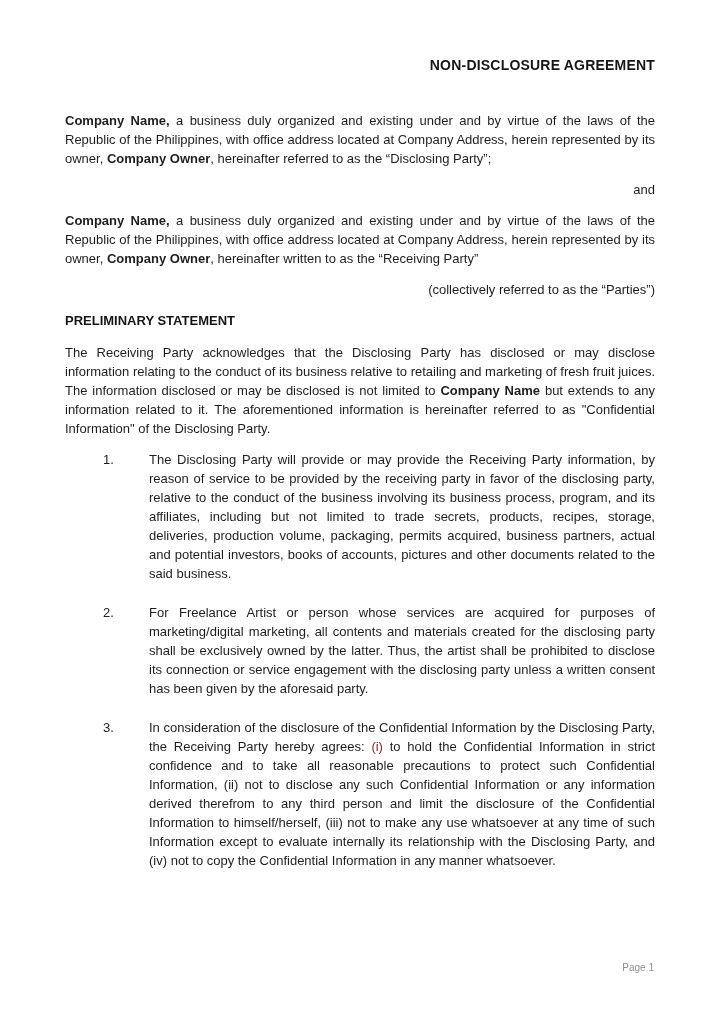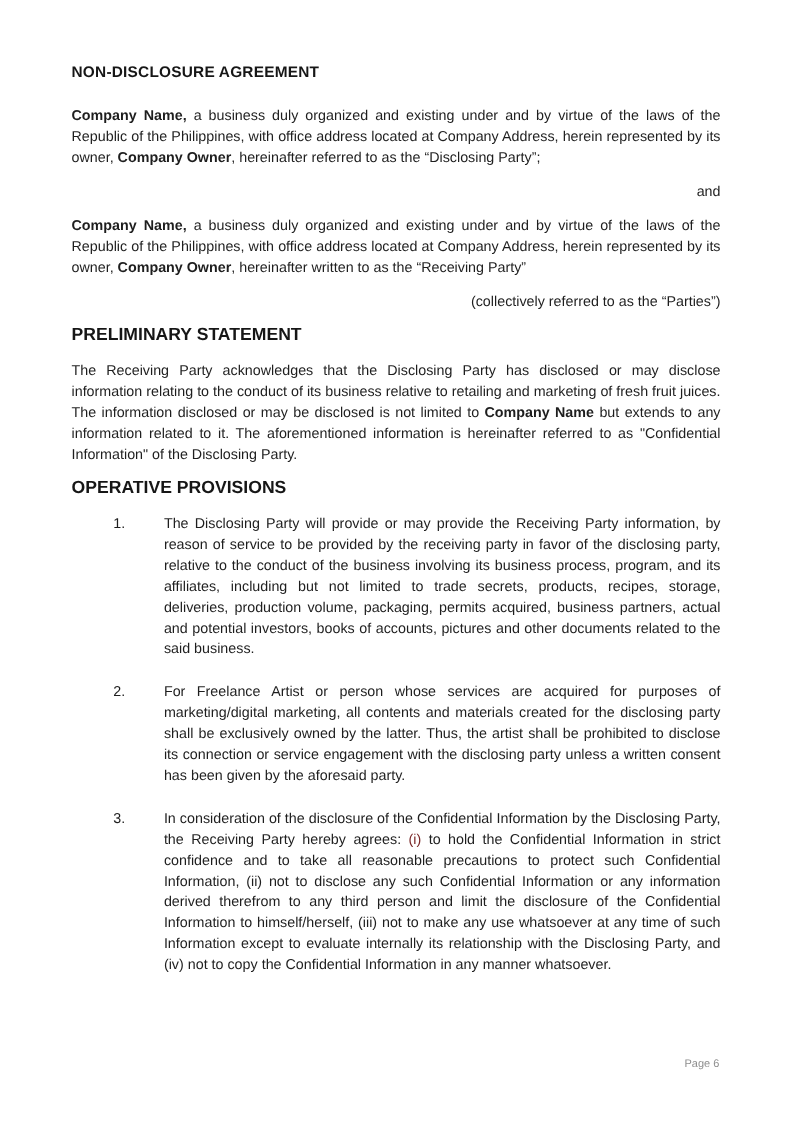--- a/index.html
+++ b/index.html
@@ -16,23 +16,23 @@
     padding: 56px 65px 0 65px;
     font-family: "Liberation Sans", sans-serif;
     font-size: 13px;
     line-height: 19px;
     color: #1e1e1e;
     overflow: hidden;
   }
   .title {
     font-size: 14px;
     font-weight: bold;
-    text-align: left;
+    text-align: right;
     letter-spacing: 0.2px;
-    margin: 0 0 20px 0;
+    margin: 0 0 36px 0;
     color: #161616;
   }
   .intro {
     margin: 0 0 16px 0;
     white-space: nowrap;
   }
   .blank {
     display: inline-block;
     width: 170px;
     height: 13px;
@@ -44,21 +44,21 @@
   p.para {
     margin: 0 0 12px 0;
     text-align: justify;
   }
   p.center-line {
     margin: 0 0 12px 0;
     text-align: right;
   }
   .collectively { margin: 0 0 14px 0; }
   h2.section-heading {
-    font-size: 16px;
+    font-size: 13px;
     font-weight: bold;
     margin: 0 0 13px 0;
     color: #161616;
   }
   .prelim-para { margin-bottom: 14px; }
   .items { margin-left: 38px; }
   .item {
     display: flex;
     margin: 0 0 20px 0;
   }
@@ -96,36 +96,35 @@
 
     <p class="para"><span class="b">Company Name,</span><span> a business duly organized and existing under and by virtue of the laws of the Republic of the Philippines, with office address located at Company Address, herein represented by its owner, </span><span class="b">Company Owner</span><span>, hereinafter written to as the “Receiving Party”</span></p>
 
     <p class="center-line collectively">(collectively referred to as the “Parties”)</p>
   </div>
 
   <h2 class="section-heading">PRELIMINARY STATEMENT</h2>
 
   <p class="para prelim-para"><span>The Receiving Party acknowledges that the Disclosing Party has disclosed or may disclose information relating to the conduct of its business relative to retailing and marketing of fresh fruit juices. The information disclosed or may be disclosed is not limited to </span><span class="b">Company Name</span><span> but extends to any information related to it. The aforementioned information is hereinafter referred to as "Confidential Information" of the Disclosing Party.</span></p>
 
-  <h2 class="section-heading">OPERATIVE PROVISIONS</h2>
 
   <div class="items">
 
     <div class="item">
       <span class="num">1.</span>
       <span class="item-text">The Disclosing Party will provide or may provide the Receiving Party information, by reason of service to be provided by the receiving party in favor of the disclosing party, relative to the conduct of the business involving its business process, program, and its affiliates, including but not limited to trade secrets, products, recipes, storage, deliveries, production volume, packaging, permits acquired, business partners, actual and potential investors, books of accounts, pictures and other documents related to the said business.</span>
     </div>
 
     <div class="item">
       <span class="num">2.</span>
       <span class="item-text">For Freelance Artist or person whose services are acquired for purposes of marketing/digital marketing, all contents and materials created for the disclosing party shall be exclusively owned by the latter. Thus, the artist shall be prohibited to disclose its connection or service engagement with the disclosing party unless a written consent has been given by the aforesaid party.</span>
     </div>
 
     <div class="item">
       <span class="num">3.</span>
       <span class="item-text"><span>In consideration of the disclosure of the Confidential Information by the Disclosing Party, the Receiving Party hereby agrees: </span><span class="marker-i">(i)</span><span> to hold the Confidential Information in strict confidence and to take all reasonable precautions to protect such Confidential Information, (ii) not to disclose any such Confidential Information or any information derived therefrom to any third person and limit the disclosure of the Confidential Information to himself/herself, (iii) not to make any use whatsoever at any time of such Information except to evaluate internally its relationship with the Disclosing Party, and (iv) not to copy the Confidential Information in any manner whatsoever.</span></span>
     </div>
 
   </div>
 
-  <div class="footer">Page 6</div>
+  <div class="footer">Page 1</div>
 
 </div>
 
 </body></html>

